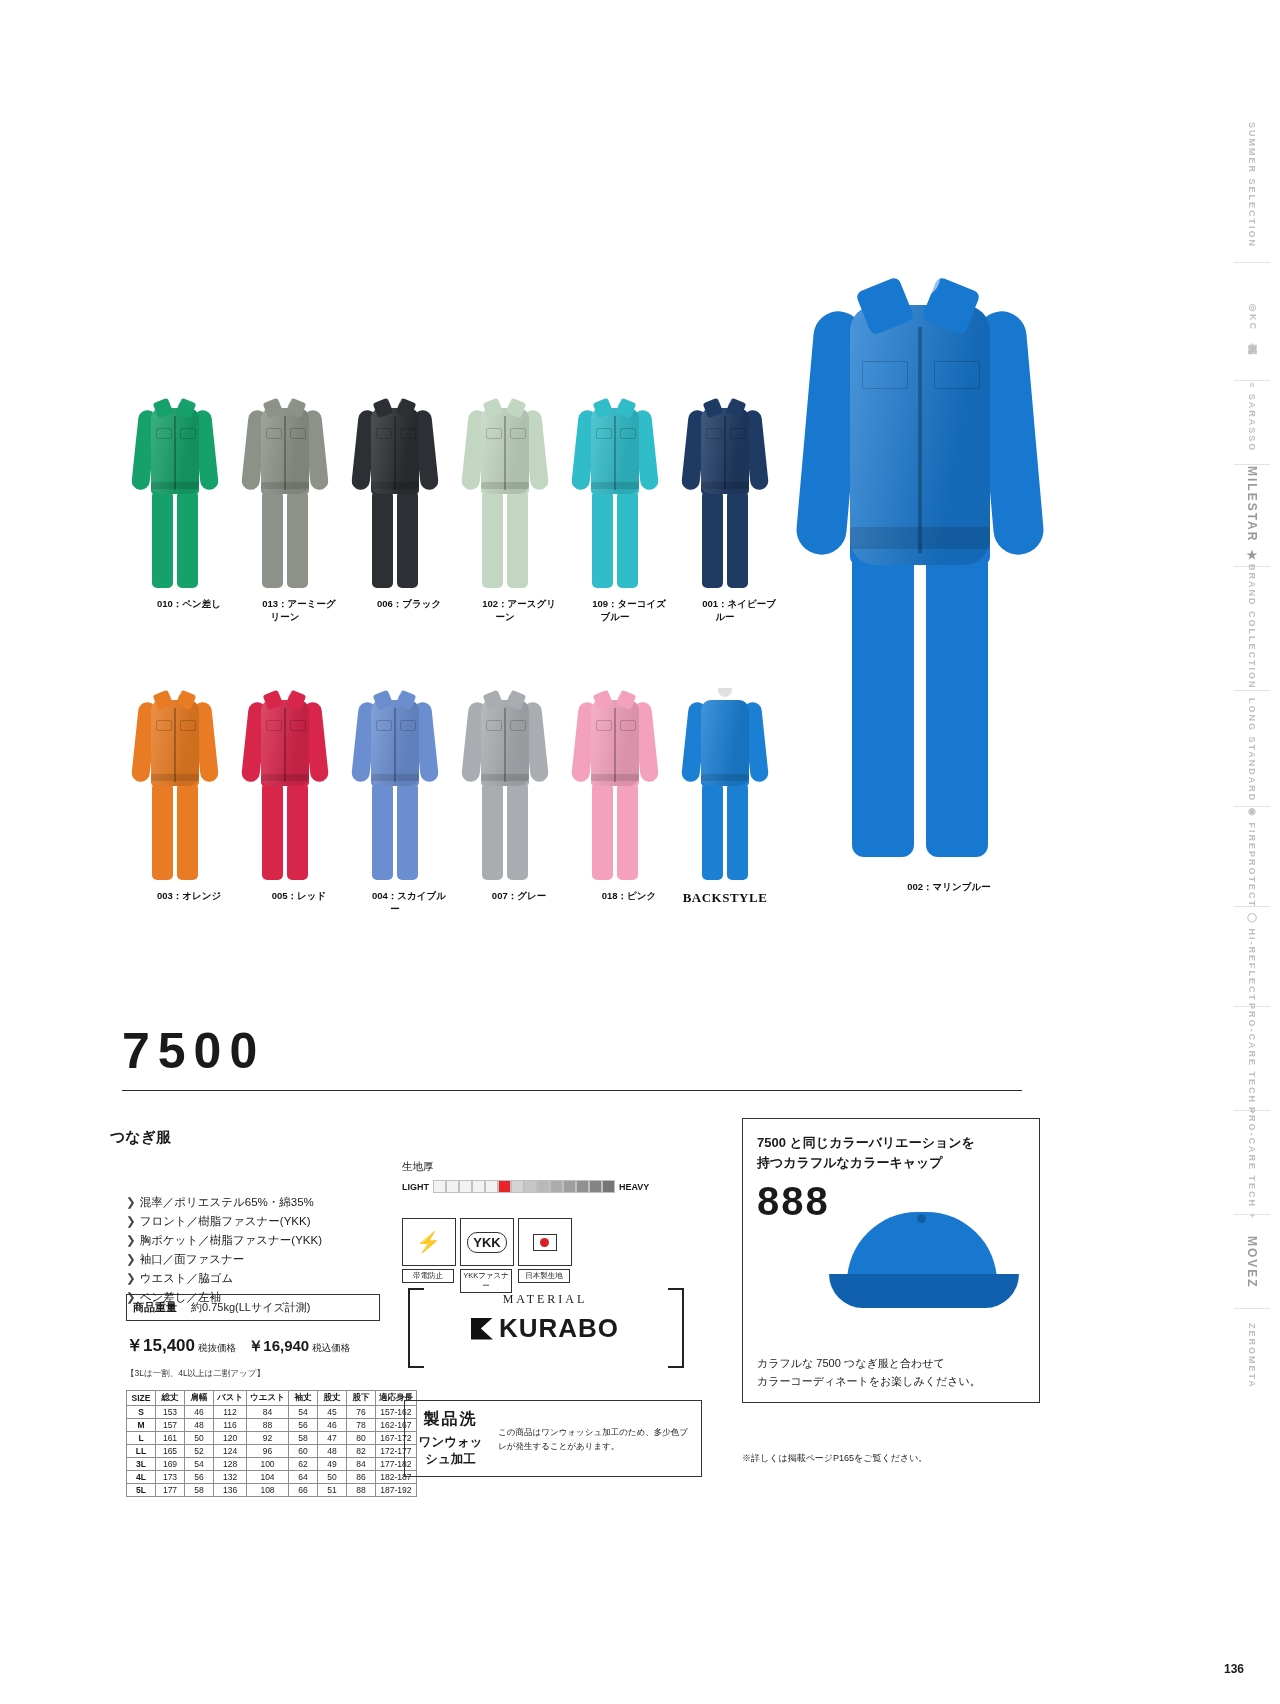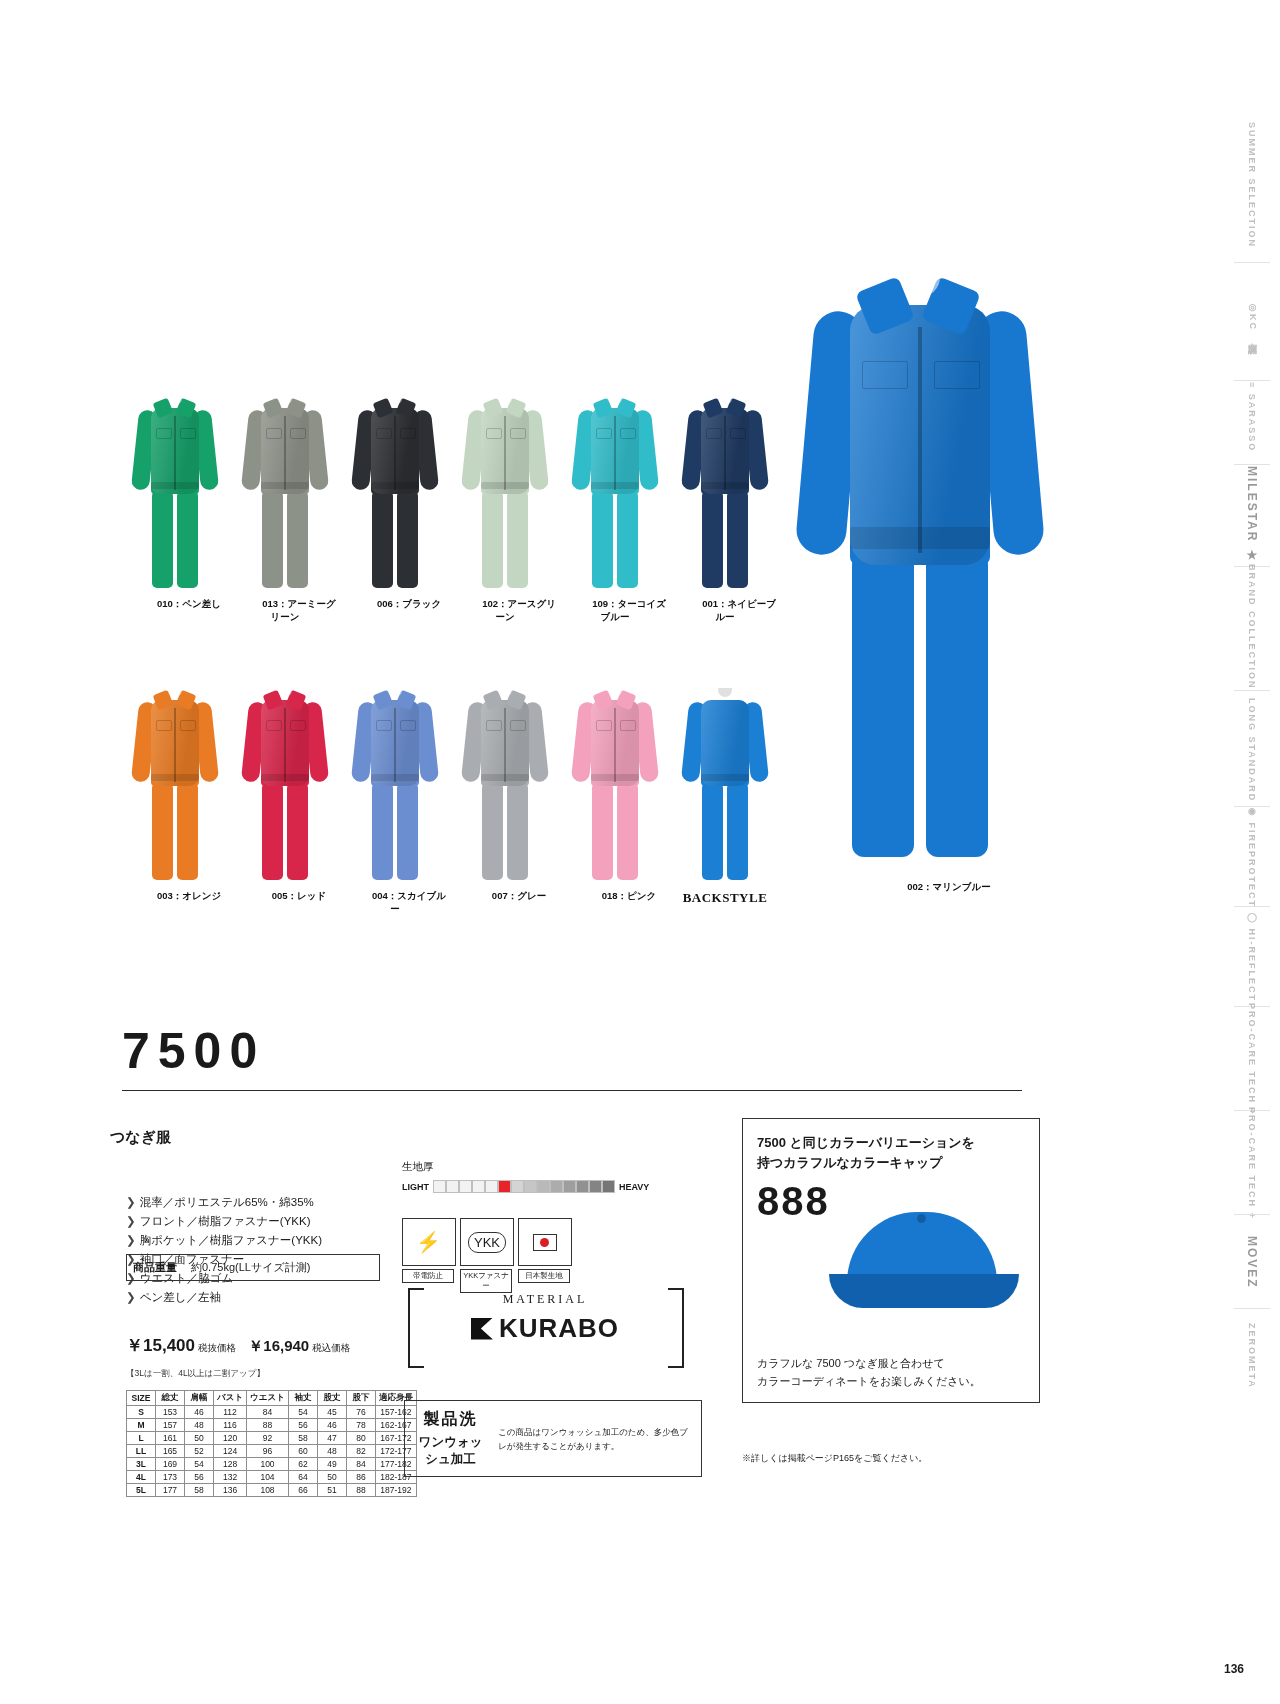--- a/index.html
+++ b/index.html
@@ -83,21 +83,21 @@
   
   .model{position:absolute;left:122px;top:1022px;font-size:50px;font-weight:700;letter-spacing:8px;font-family:"Liberation Sans",sans-serif;}
   .rule{position:absolute;left:122px;top:1090px;width:900px;height:1px;background:#2b2b2b;}
 
   
   .kind{position:absolute;left:110px;top:1128px;font-size:15px;font-weight:700;}
   .feat{position:absolute;left:126px;top:1172px;width:280px;font-size:11.5px;line-height:19px;margin-top:21px;}
   .feat div{white-space:nowrap;}
   .feat .chev{color:#444;margin-right:4px;}
 
-  .weight{position:absolute;left:126px;top:1254px;width:240px;border:1px solid #333;font-size:11px;padding:5px 6px;display:flex;gap:14px;}
+  .weight{position:absolute;left:126px;top:1294px;width:240px;border:1px solid #333;font-size:11px;padding:5px 6px;display:flex;gap:14px;}
   .weight b{font-weight:700;}
 
   .price{position:absolute;left:126px;top:1334px;font-size:11px;}
   .price .p1{font-size:17px;font-weight:700;}
   .price .p2{font-size:15px;font-weight:700;}
   .price .small{font-size:9.5px;}
   .pricenote{position:absolute;left:126px;top:1368px;font-size:8.5px;color:#333;}
 
   table.size{position:absolute;left:126px;top:1390px;border-collapse:collapse;font-size:8.5px;}
   table.size th,table.size td{border:1px solid #8d8d8d;padding:1px 3px;text-align:center;min-width:22px;}
@@ -615,21 +615,21 @@
 
   <div class="icons">
     <div class="icobox">
       <div class="icosq">
           <span style="font-size:20px;">⚡</span>
         </div>
       <div class="icocap">帯電防止</div>
     </div>
     <div class="icobox">
       <div class="icosq">
-          <span style="font-size:13px;font-weight:400;border:1px solid #333;border-radius:10px;padding:2px 5px;text-align:right;">YKK</span>
+          <span style="font-size:13px;font-weight:700;border:1px solid #333;border-radius:10px;padding:2px 5px;text-align:right;">YKK</span>
         </div>
       <div class="icocap">YKKファスナー</div>
     </div>
     <div class="icobox">
       <div class="icosq">
           <span style="display:block;width:22px;height:15px;background:#fff;border:1px solid #333;position:relative;">
             <i style="position:absolute;left:6px;top:3px;width:9px;height:9px;border-radius:50%;background:#d81f28;display:block;"></i>
           </span>
         </div>
       <div class="icocap">日本製生地</div>

